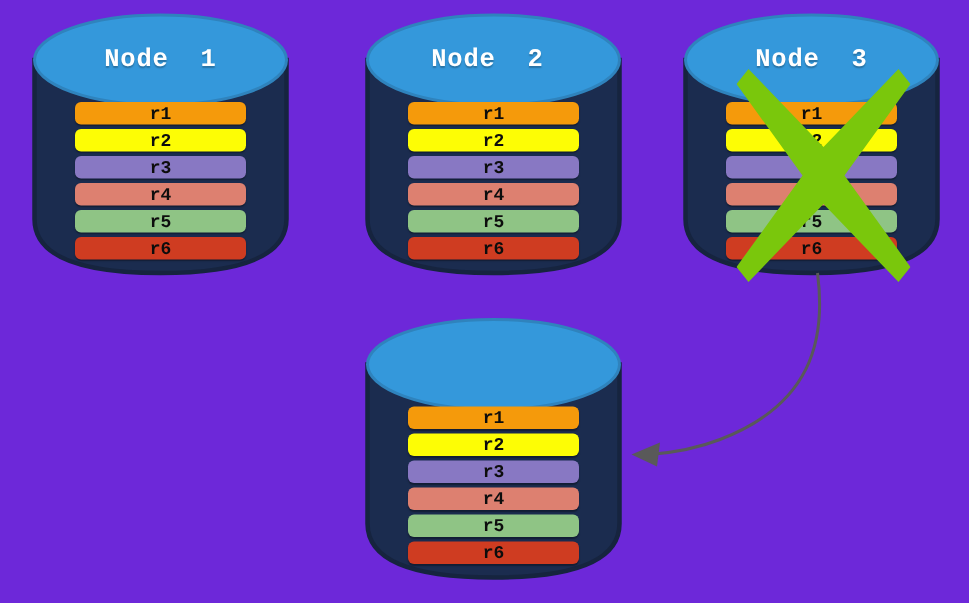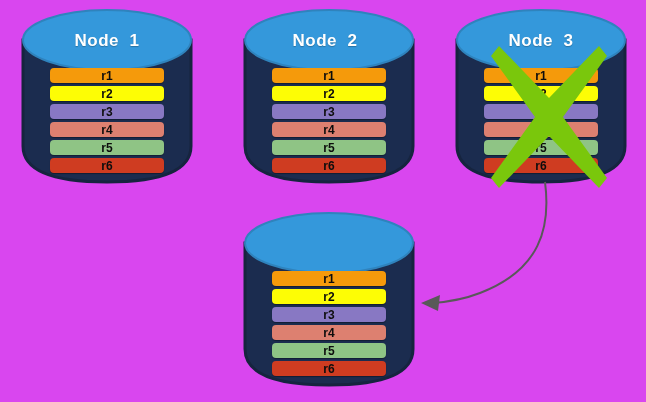--- a/index.html
+++ b/index.html
@@ -4,23 +4,23 @@
 <style>
   html, body {
     margin: 0;
     padding: 0;
     background: #ffffff;
   }
   #canvas {
     position: relative;
     width: 646px;
     height: 402px;
-    background: #d946ef;
+    background: #6d28d9;
     overflow: hidden;
-    font-family: Liberation Sans, sans-serif;
+    font-family: Liberation Mono, monospace;
   }
 
   
   .node {
     position: absolute;
   }
   .node-svg {
     position: absolute;
     left: 0;
     top: 0;

